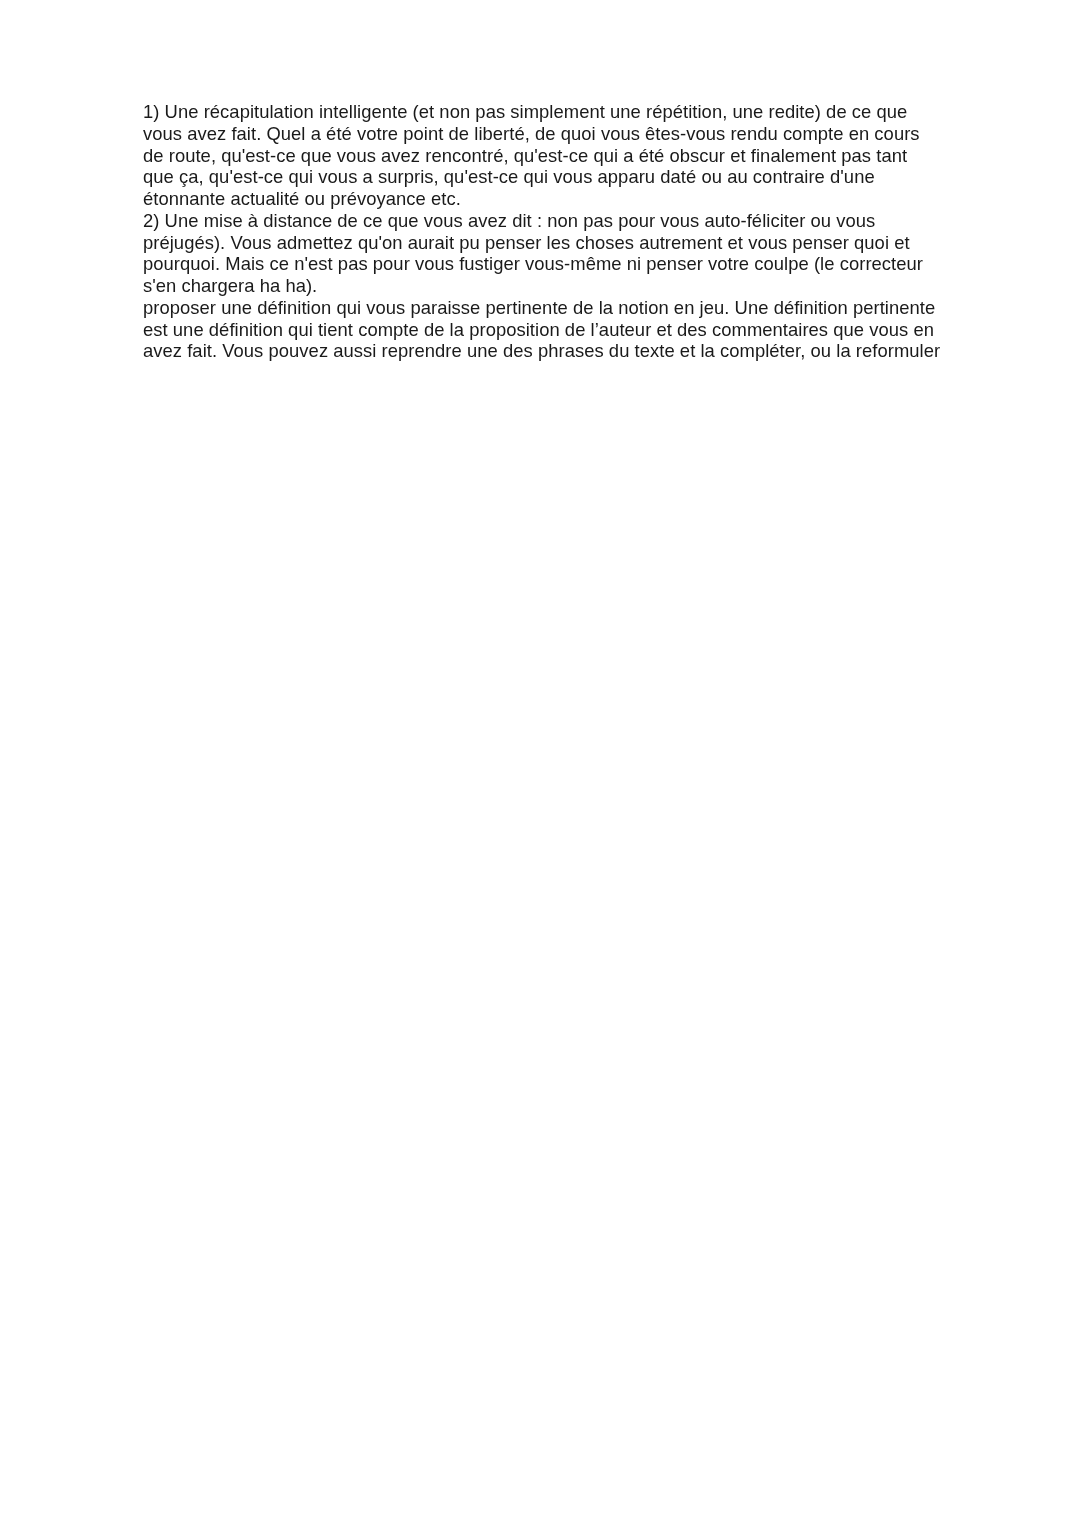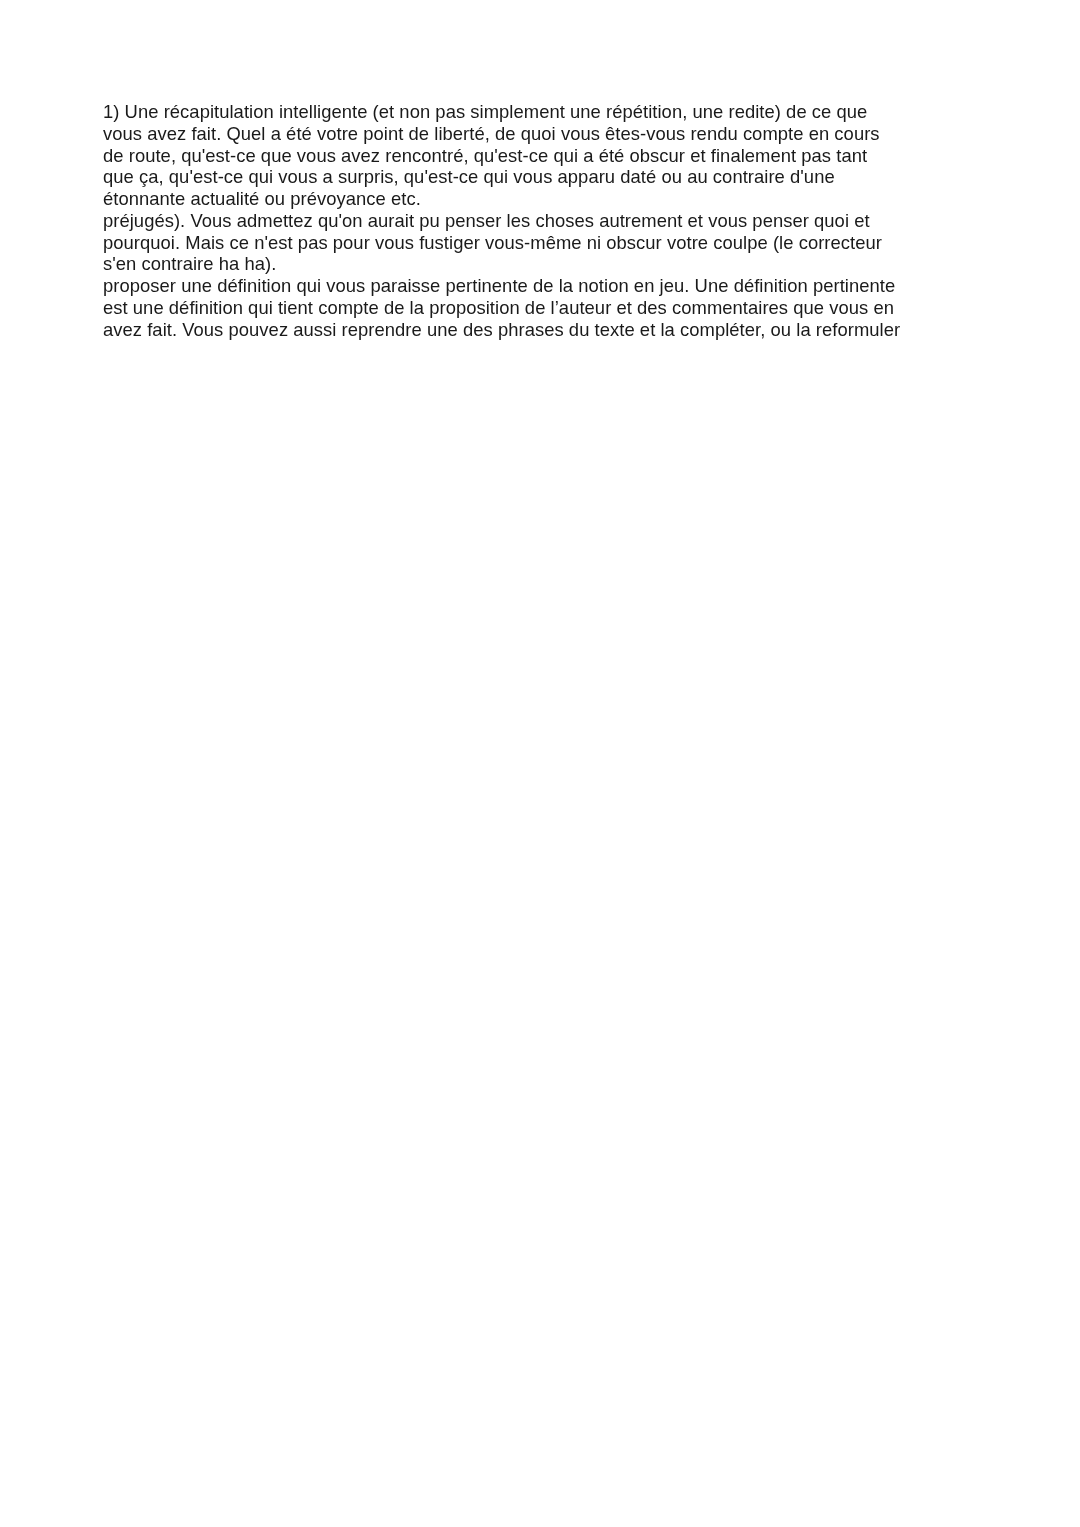--- a/index.html
+++ b/index.html
@@ -28,38 +28,40 @@
       width: 900px;
       font-family: "Liberation Sans", sans-serif;
       font-size: 18.4px;
       line-height: 21.75px;
       color: #1a1a1a;
       letter-spacing: 0.05px;
     }
     .line {
       display: block;
       white-space: pre;
+      margin-left: 40px;
     }
   </style>
 </head>
 <body>
 
 <div class="page">
   <div class="text-block">
     <div>
       <span class="line">1) Une récapitulation intelligente (et non pas simplement une répétition, une redite) de ce que</span>
       <span class="line">vous avez fait. Quel a été votre point de liberté, de quoi vous êtes-vous rendu compte en cours</span>
       <span class="line">de route, qu'est-ce que vous avez rencontré, qu'est-ce qui a été obscur et finalement pas tant</span>
       <span class="line">que ça, qu'est-ce qui vous a surpris, qu'est-ce qui vous apparu daté ou au contraire d'une</span>
       <span class="line">étonnante actualité ou prévoyance etc.</span>
     </div>
     <div>
+      <span class="line">2) Une mise à distance de ce que vous avez dit : non pas pour vous auto-féliciter ou vous</span>
       <span class="line">préjugés). Vous admettez qu'on aurait pu penser les choses autrement et vous penser quoi et</span>
-      <span class="line">pourquoi. Mais ce n'est pas pour vous fustiger vous-même ni obscur votre coulpe (le correcteur</span>
-      <span class="line">s'en contraire ha ha).</span>
+      <span class="line">pourquoi. Mais ce n'est pas pour vous fustiger vous-même ni penser votre coulpe (le correcteur</span>
+      <span class="line">s'en chargera ha ha).</span>
     </div>
     <div>
       <span class="line">proposer une définition qui vous paraisse pertinente de la notion en jeu. Une définition pertinente</span>
       <span class="line">est une définition qui tient compte de la proposition de l’auteur et des commentaires que vous en</span>
       <span class="line">avez fait. Vous pouvez aussi reprendre une des phrases du texte et la compléter, ou la reformuler</span>
     </div>
   </div>
 </div>
 
 </body></html>

